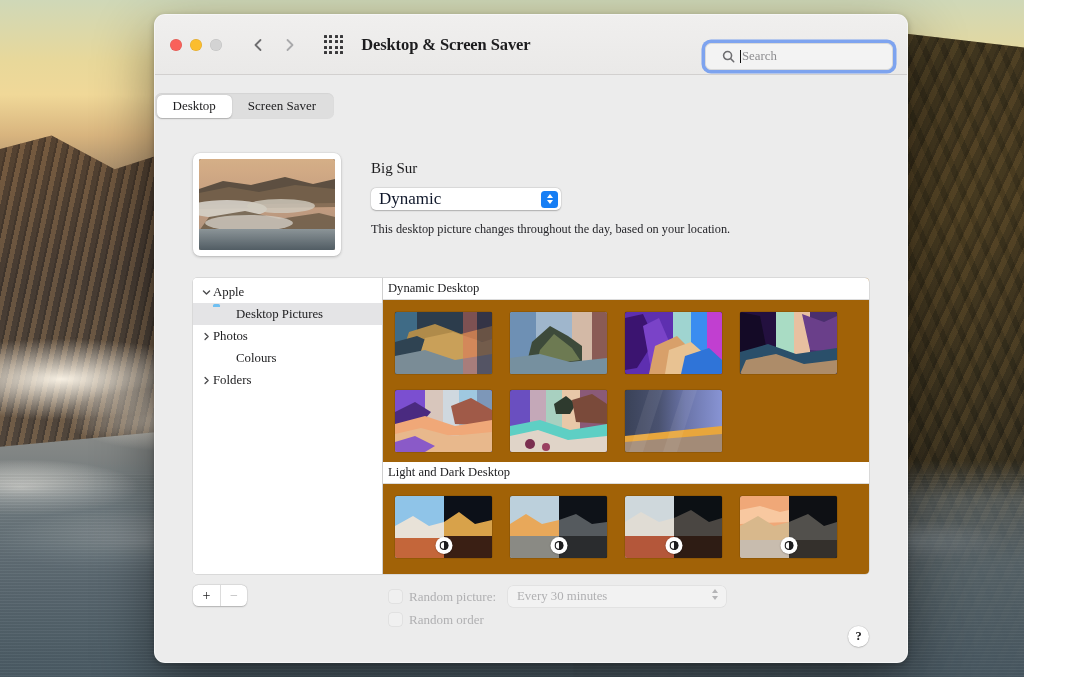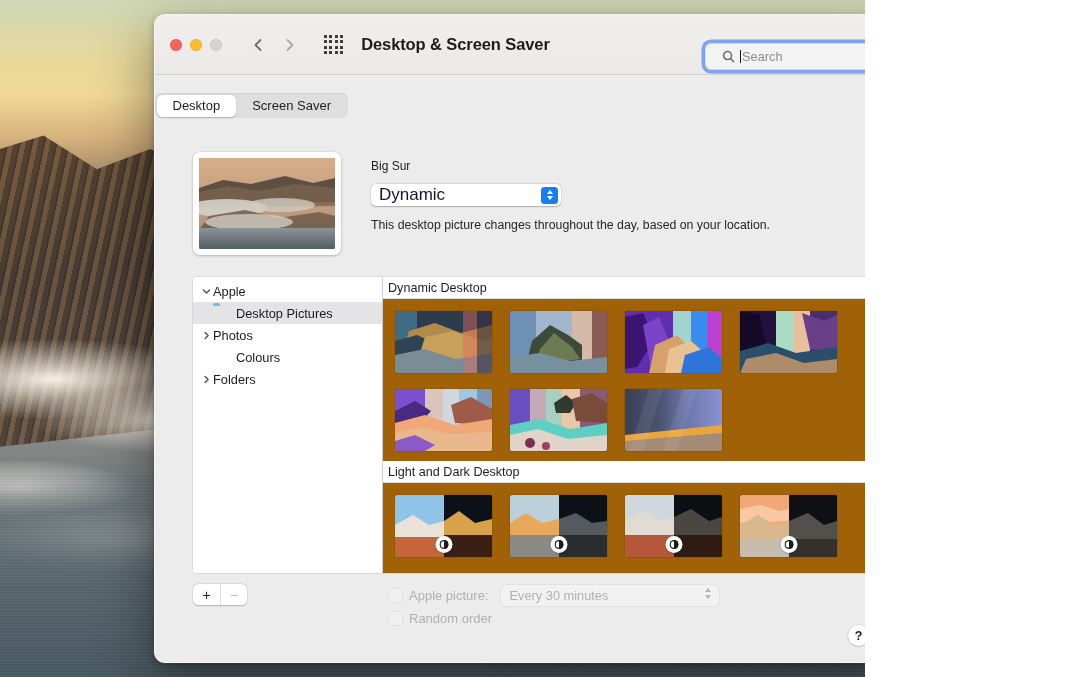--- a/index.html
+++ b/index.html
@@ -6,23 +6,24 @@
   html, body {
     width: 1080px; height: 677px;
     overflow: hidden;
     font-family: "Liberation Sans", sans-serif;
     -webkit-font-smoothing: antialiased;
   }
 
   
   #desktop {
     position: relative;
-    width: 865px; height: 677px;
+    width: 1024px; height: 677px;
     background: #2e2a22;
     overflow: hidden;
+    font-family: Liberation Serif, serif;
   }
   .bg-layer { position: absolute; inset: 0; }
 
   
   .bg-base {
     background:
       linear-gradient(180deg,
         #cfd8b8 0%,
         #e8d89a 9%,
         #f0d898 14%,
@@ -208,21 +209,21 @@
     box-shadow: 0 1px 3px rgba(0,0,0,.22), 0 0 0 .5px rgba(0,0,0,.06);
   }
   .preview-img {
     width: 100%; height: 100%;
     border-radius: 2px;
     overflow: hidden;
     position: relative;
     background: #1a1d22;
   }
   .preview-info { margin-left: 30px; padding-top: 7px; }
-  .preview-name { font-size: 12px; color: #1c1c1e; margin-bottom: 11px; }
+  .preview-name { font-size: 15px; color: #1c1c1e; margin-bottom: 11px; }
 
   .popup {
     width: 190px; height: 22px;
     background: #fff;
     border-radius: 5px;
     box-shadow: 0 .5px 1.5px rgba(0,0,0,.24), 0 0 0 .5px rgba(0,0,0,.07);
     display: flex; align-items: center;
     padding-left: 8px;
     position: relative;
   }
@@ -704,21 +705,21 @@
 
       <div class="bottom">
         <div class="plusminus">
           <span class="pm plus">+</span>
           <span class="pm minus">−</span>
         </div>
 
         <div class="opts">
           <div class="opt-row">
             <span class="cbx"></span>
-            <span class="opt-label">Apple picture:</span>
+            <span class="opt-label">Random picture:</span>
             <span class="interval">
               <span>Every 30 minutes</span>
               <span class="interval-arrows">
                 <span class="up"></span>
                   <span class="down"></span>
               </span>
             </span>
           </div>
           <div class="opt-row">
             <span class="cbx"></span>

